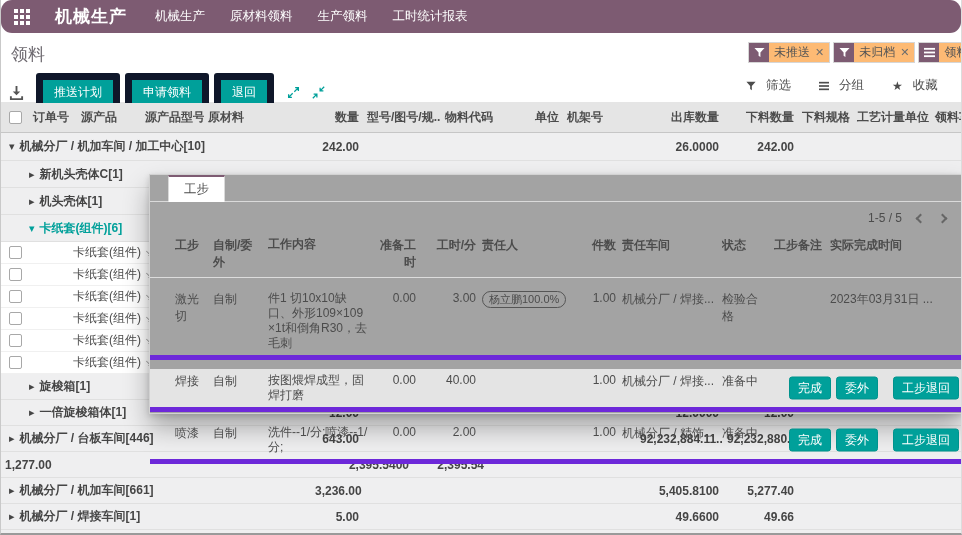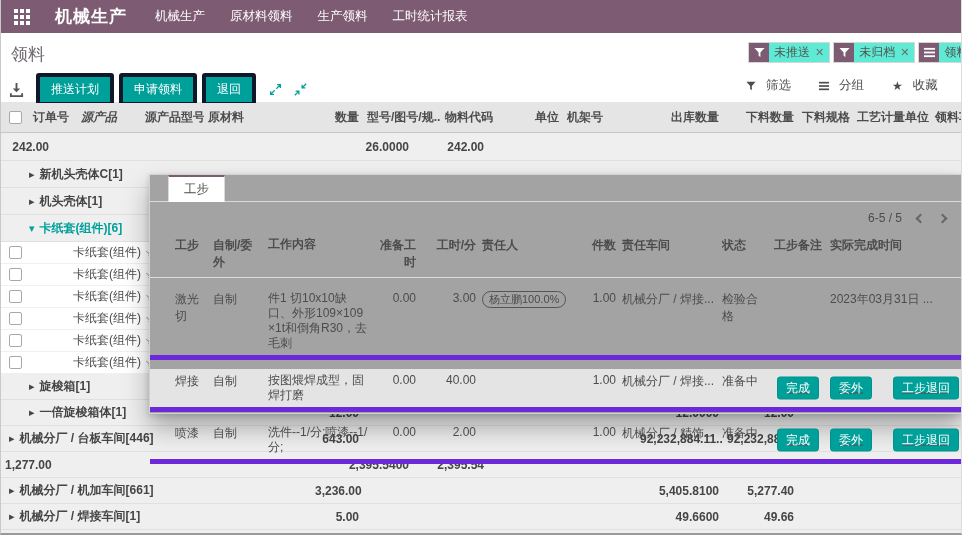--- a/index.html
+++ b/index.html
@@ -1,51 +1,51 @@
 <!DOCTYPE html>
 <html><head>
 <meta charset="utf-8">
 <style>
   * { margin:0; padding:0; box-sizing:border-box; }
   body { background:#e9e9e9; font-family:"Liberation Sans","DejaVu Sans",sans-serif; }
   .screen{ position:relative; width:962px; height:535px; background:#fff; overflow:hidden;
            border-left:1px solid #c9c9c9; border-right:1px solid #dcdcdc; border-bottom:2px solid #9a9a9a; }
 
   
-  .topbar{ height:33px; background:#7d5b72; display:flex; align-items:center; color:#fff; }
+  .topbar{ height:33px; background:#7d5b72; display:flex; align-items:center; color:#fff;border-radius:11px; }
   .grid-icon{ margin-left:13px; display:flex; cursor:pointer; }
   .app-title{ font-size:17px; font-weight:700; margin-left:25px; letter-spacing:1px; cursor:pointer;}
   .topmenu{ display:flex; gap:25px; margin-left:28px; font-size:12.5px; }
   .topmenu div{ cursor:pointer; }
 
   
   .control{ position:relative; height:70px; border-bottom:1px solid #e5e5e5;}
   .cp-title{ position:absolute; left:10px; top:10px; font-size:17px; color:#6e6a70; }
   .btnrow{ position:absolute; left:8px; top:40px; display:flex; align-items:center; }
   .dl-icon{ margin-right:12px; cursor:pointer; display:flex; }
-  .btn{ background:#00a09a; border:4px solid #0f172a; color:#fff; font-size:12px;
+  .btn{ background:#00a09a; border:7px solid #0f172a; color:#fff; font-size:12px;
         padding:4px 11px; border-radius:3px; margin-right:5px; cursor:pointer; white-space:nowrap;}
   .zoom-icons{ display:flex; gap:12px; margin-left:8px; }
   .zoom-icons span{ cursor:pointer; display:flex; }
 
   .facets{ position:absolute; left:747px; top:9px; display:flex; gap:3px; height:21px; white-space:nowrap; }
-  .facet{ display:flex; align-items:stretch; border:1px solid #d6d6d6; background:#5eead4; font-size:12px; color:#555; }
+  .facet{ display:flex; align-items:stretch; border:1px solid #d6d6d6; background:#fdba74; font-size:12px; color:#555; }
   .facet-icon{ width:20px; background:#7d5b72; color:#fff; display:flex; align-items:center; justify-content:center; flex:none;}
   .facet-label{ padding:0 5px; display:flex; align-items:center; gap:5px; }
   .facet-x{ color:#6d6d6d; font-weight:700; cursor:pointer; font-size:11px;}
 
   .search-menus{ position:absolute; left:745px; top:44px; display:flex; gap:28px; font-size:12.5px; color:#4c4c4c; }
   .search-menus .sm{ display:flex; align-items:center; gap:10px; cursor:pointer;}
   .star{ font-size:12px; color:#4c4c4c; }
 
   
   .list{ position:absolute; top:103px; left:0; width:962px; font-size:12px; color:#4c4c4c; }
   .lrow{ display:flex; align-items:center; }
   .c{ padding:0 4px; overflow:hidden; white-space:nowrap; flex:none;}
-  .c1{width:28px; display:flex; justify-content:center;} .c2{width:48px;} .c3{width:64px;font-style:italic;}
+  .c1{width:28px; display:flex; justify-content:center;} .c2{width:48px;} .c3{width:64px;}
   .c4{width:63px;} .c5{width:107px;} .c6{width:52px;} .c7{width:78px;} .c8{width:90px;}
   .c9{width:32px;} .c10{width:73px;} .c11{width:87px;} .c12{width:75px;} .c13{width:55px;text-align:right;}
   .c14{width:78px;} .c15{flex:1 1 auto; overflow:hidden;}
   .num{ text-align:right; }
   .lheader{ height:30px; border-bottom:1px solid #c6c6c6; font-weight:700; background:#e5e5e5;}
   .cb{ width:13px; height:13px; border:1px solid #a8a8a8; border-radius:2px; background:#fff; cursor:pointer;}
   .grow{ background:#efeff0; border-bottom:1px solid #e0e0e0; font-weight:700; color:#454545; cursor:pointer;}
   .g0{ height:28px; } .g1{ height:27px; } .gb{ height:26px; }
   .glabel{ width:310px; padding-left:8px; overflow:hidden; white-space:nowrap; flex:none;}
   .glabel.l1{ padding-left:28px; }
@@ -73,21 +73,21 @@
   .orow{ position:relative; border-bottom:5px solid #6d28d9;margin-top:9px; }
   .orow.hl{ background:#e4e4e4; }
   .o{ padding-right:6px; overflow:hidden; flex:none;}
   .o1{width:38px;} .o2{width:55px;} .o3{width:106px; white-space:normal; word-break:break-all; line-height:15px;}
   .o4{width:48px; text-align:right;} .o5{width:60px; text-align:right;} .o6{width:104px;}
   .o7{width:36px; text-align:right;} .o8{width:100px; white-space:nowrap;} .o9{width:52px;}
   .o10{width:56px;} .o11{flex:1 1 auto;}
   .r2{ min-height:40px; } .r3{ min-height:40px; }
   .pill{ display:inline-block; border:1px solid #555; border-radius:10px; padding:0 6px;
          font-size:11px; line-height:15px; white-space:nowrap;}
-  .row-btns{ position:absolute; right:3px; top:50%; transform:translateY(-50%); display:flex; gap:11px;text-decoration:underline;}
+  .row-btns{ position:absolute; right:3px; top:50%; transform:translateY(-50%); display:flex; gap:5px;}
   .btn-sm{ background:#00a09a; border:1px solid #00938d; color:#fff; font-size:12px; padding:2px 8px;
            border-radius:3px; cursor:pointer; white-space:nowrap;}
   .btn-sm.last{ margin-left:10px; }
   svg{ display:block; }
 </style>
 </head>
 <body>
 
 <div class="screen">
 
@@ -215,20 +215,21 @@
       <div class="c c9">单位</div>
       <div class="c c10">机架号</div>
       <div class="c c11 num">出库数量</div>
       <div class="c c12 num">下料数量</div>
       <div class="c c13">下料规格</div>
       <div class="c c14">工艺计量单位</div>
       <div class="c c15">领料车间</div>
     </div>
 
     <div class="lrow grow g0">
+      <div class="glabel"><span class="caret-d"></span><span>机械分厂 / 机加车间 / 加工中心[10]</span></div>
       <div class="c c6 num">242.00</div>
       <div class="spacer7-10"></div>
       <div class="c c11 num">26.0000</div>
       <div class="c c12 num">242.00</div>
     </div>
 
     <div class="lrow grow g1">
       <div class="glabel l1"><span class="caret-r"></span><span>新机头壳体C[1]</span></div>
     </div>
     <div class="lrow grow g1">
@@ -325,21 +326,21 @@
       <div class="spacer7-10"></div>
 
     </div>
   </div>
 
   <div class="overlay">
     <div class="tabbar">
       <div class="tab">工步</div>
     </div>
     <div class="pager">
-      <span>6-5 / 5</span>
+      <span>1-5 / 5</span>
       <span class="chev left"></span>
       <span class="chev right"></span>
     </div>
 
     <div class="otable">
       <div class="ohead">
         <div class="o o1">工步</div>
         <div class="o o2">自制/委外</div>
         <div class="o o3">工作内容</div>
         <div class="o o4">准备工时</div>

